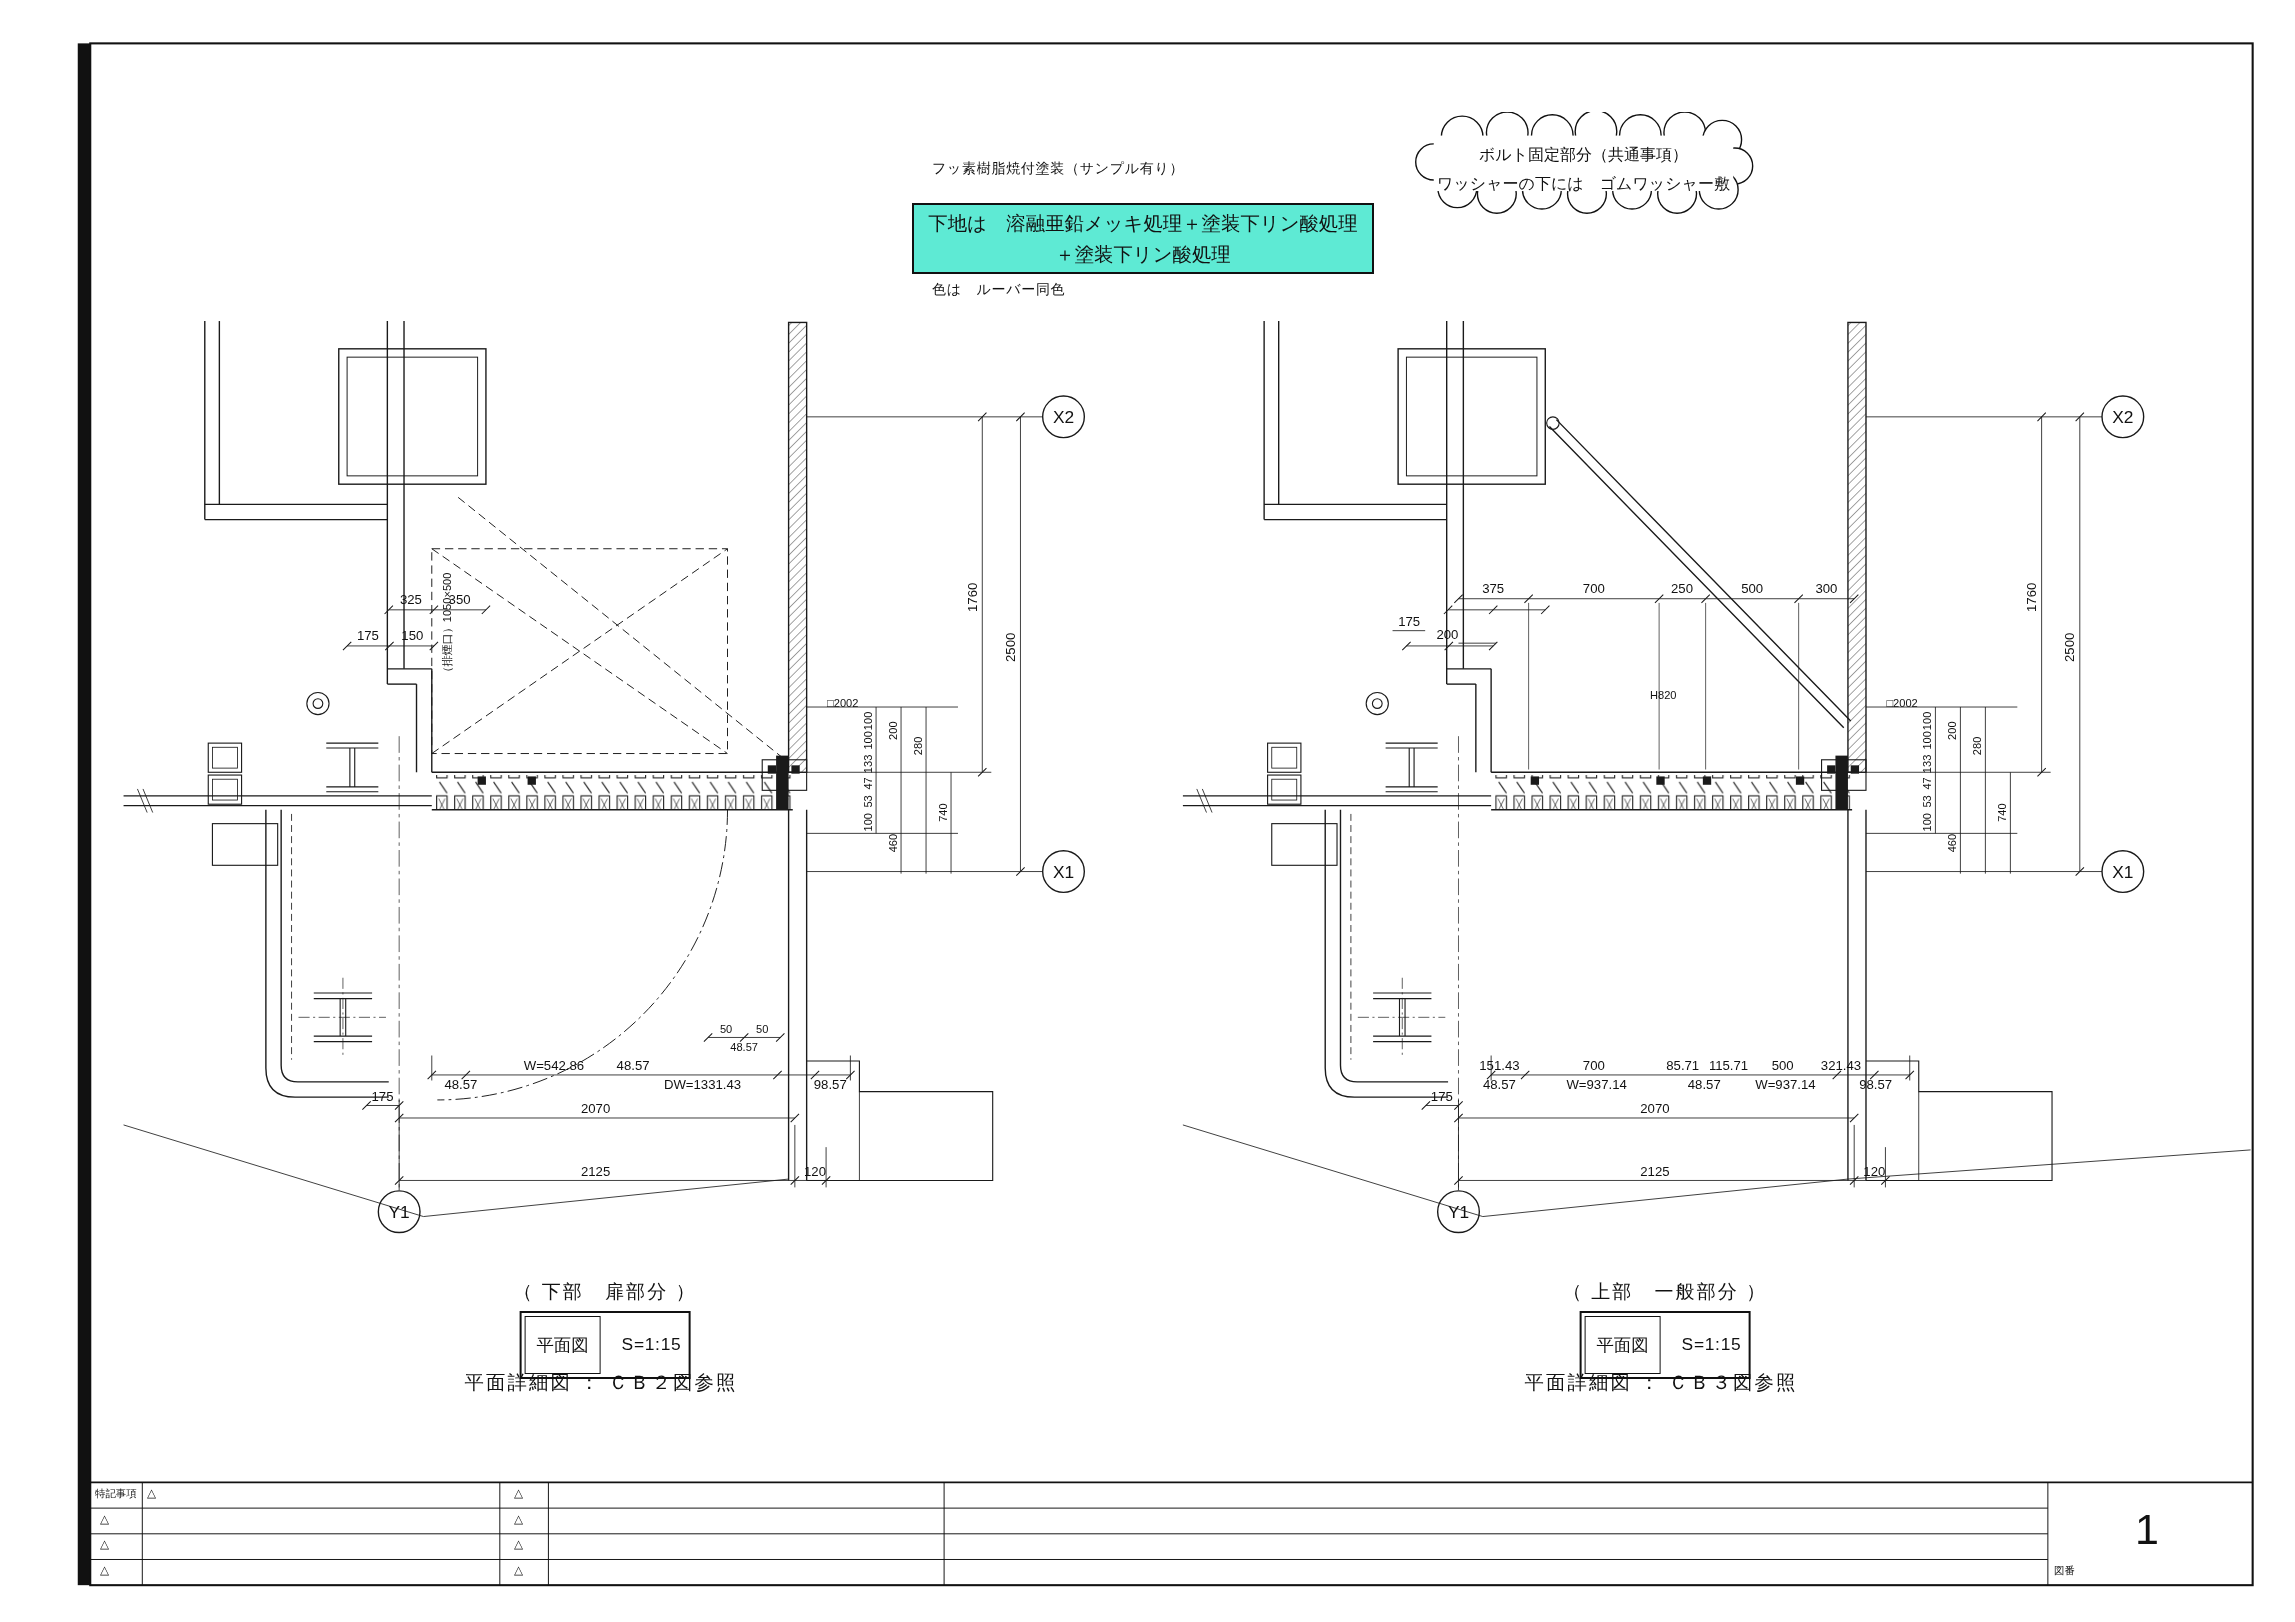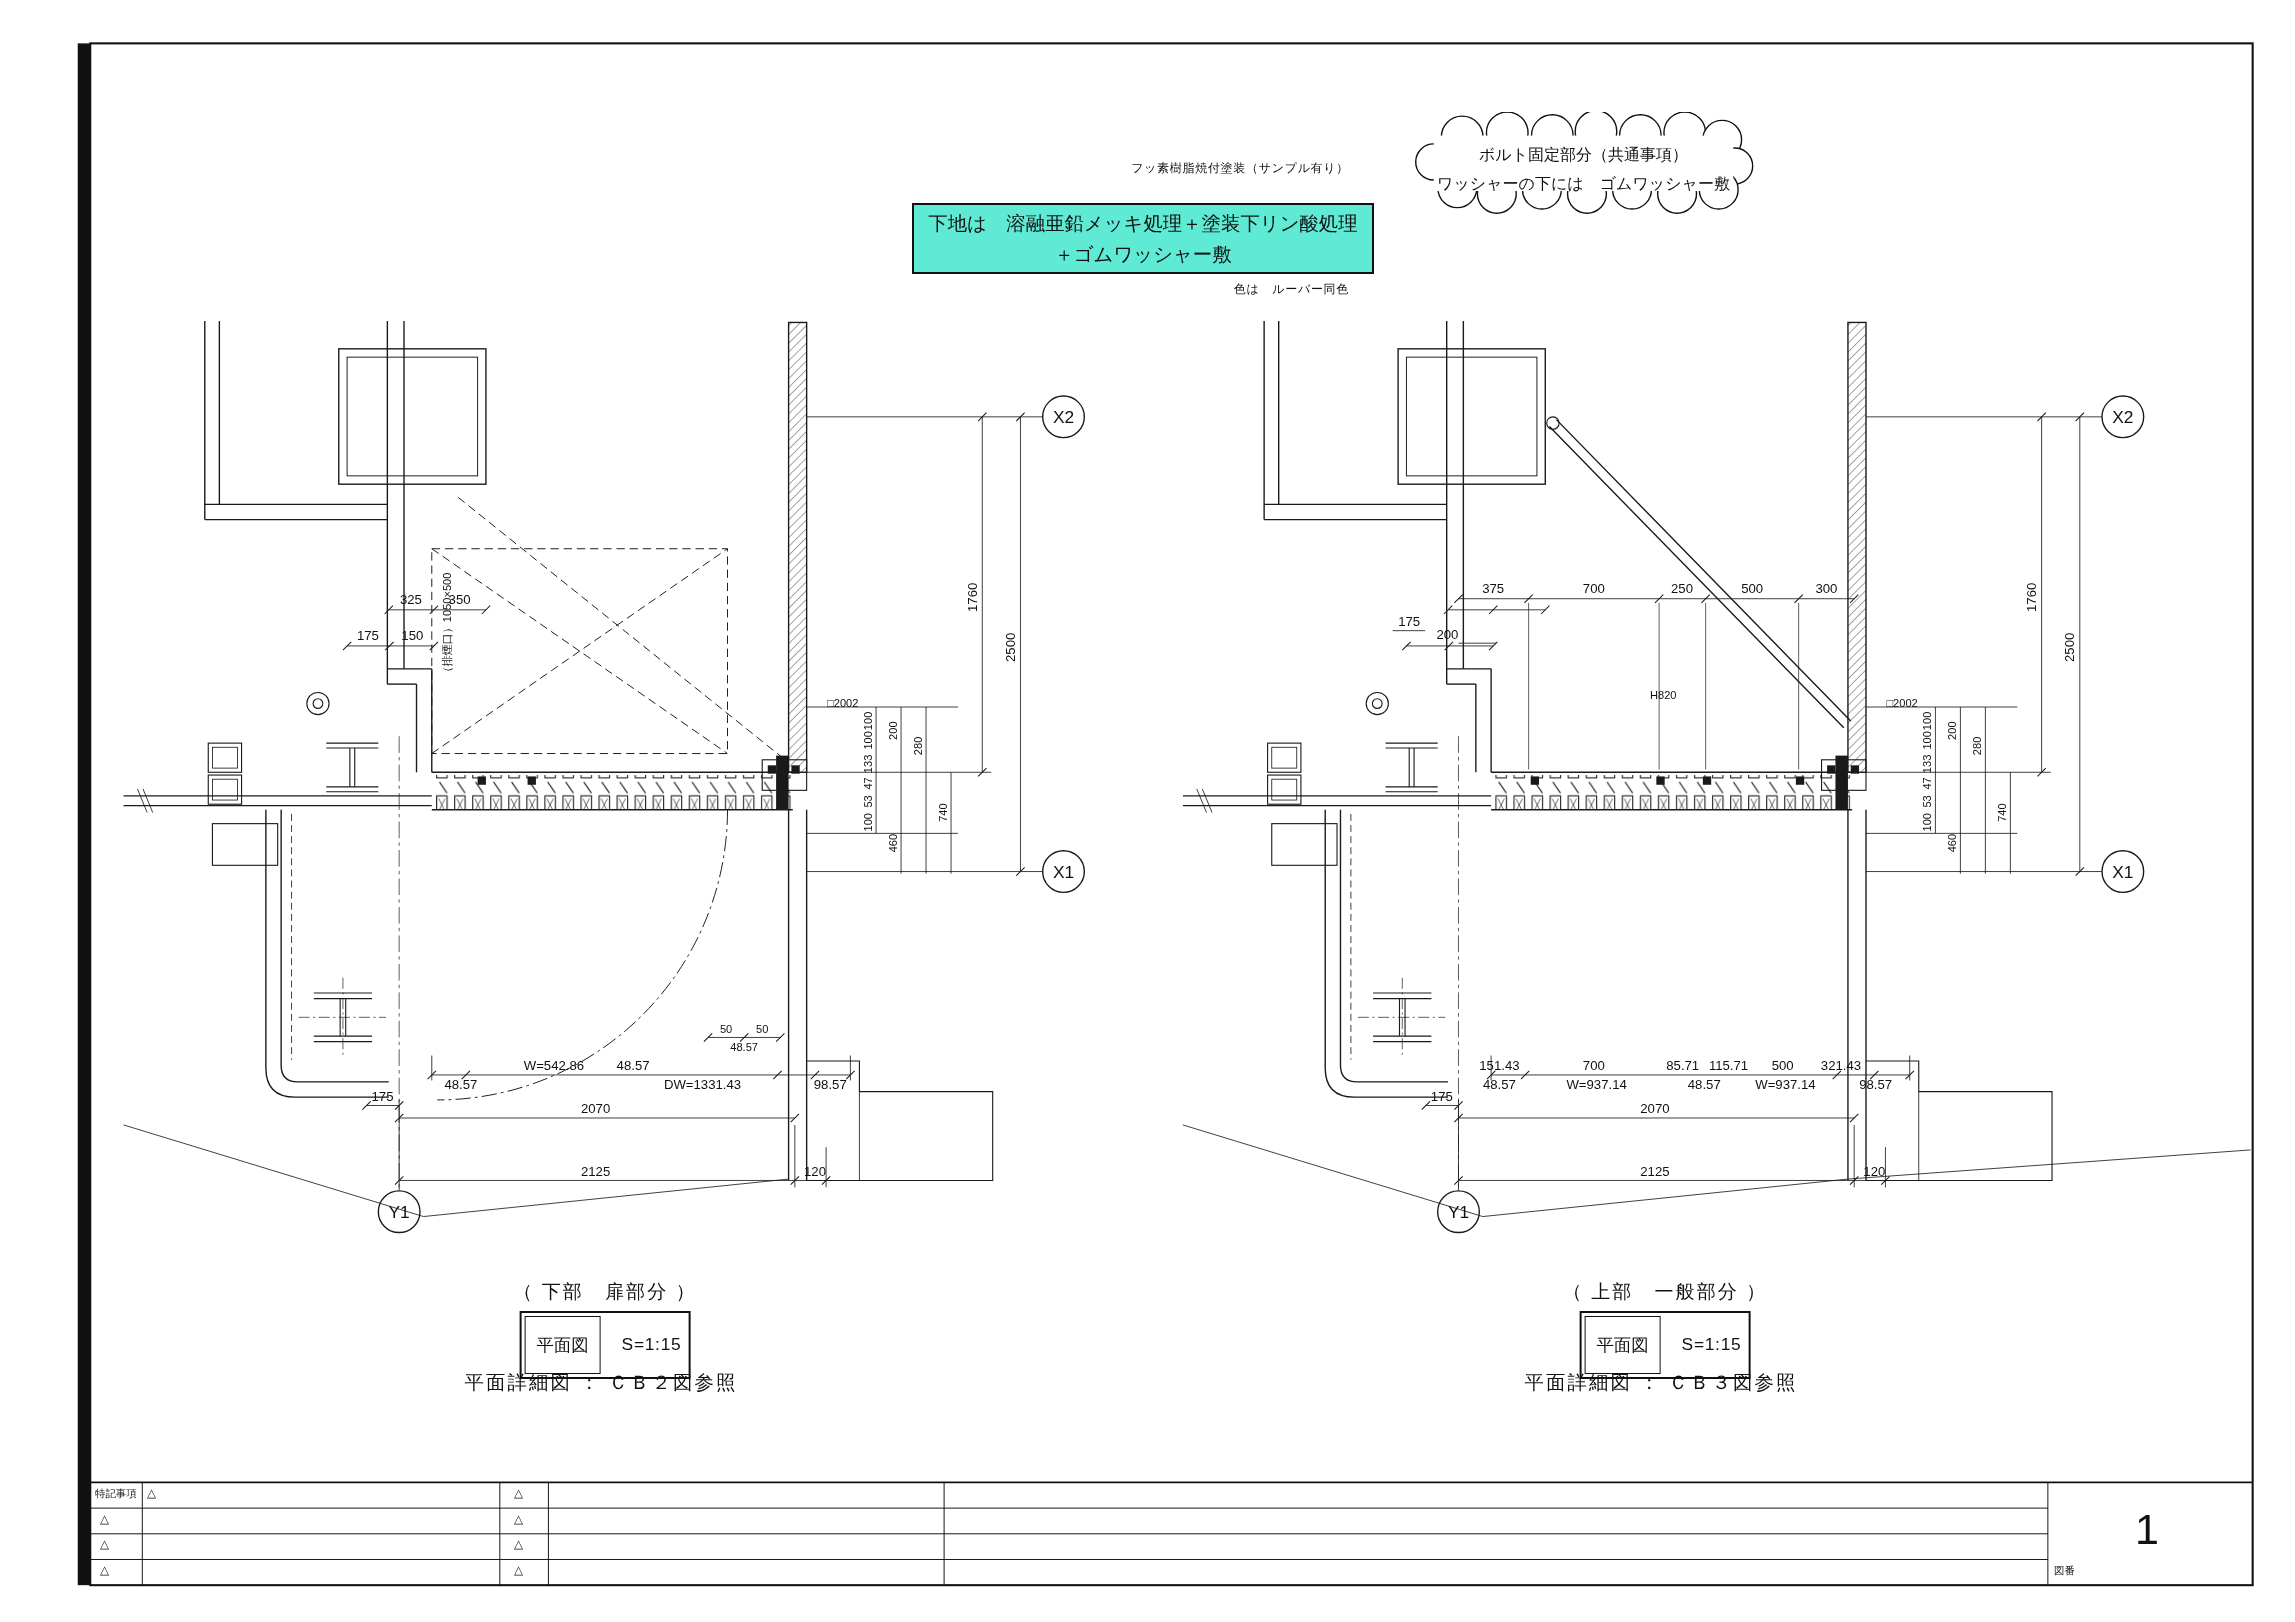--- a/index.html
+++ b/index.html
@@ -6,21 +6,21 @@
   .page{position:relative;width:2295px;height:1623px;background:#fff;overflow:hidden;
         font-family:"Liberation Sans",sans-serif;color:#111;}
   .abs{position:absolute;}
   svg.canvas{position:absolute;left:0;top:0;}
   svg text{font-family:"Liberation Sans",sans-serif;fill:#111;}
   .dt{font-size:19px;text-anchor:middle;}
   .dts{font-size:16px;text-anchor:middle;}
   .gl{font-size:25px;text-anchor:middle;}
   .ann-stadium{border:2.1px solid #111;border-radius:22px;display:flex;align-items:center;
         justify-content:center;font-size:21.5px;letter-spacing:3.5px;background:#fff;}
-  .ann-note{text-align:right;font-size:12px;letter-spacing:0.7px;}
+  .ann-note{text-align:left;font-size:14px;letter-spacing:0.7px;}
   .ann-box{border:2.1px solid #111;display:flex;flex-direction:column;align-items:center;
         justify-content:center;font-size:19.4px;line-height:31px;background:#5eead4;}
   .cloud-text{position:absolute;left:0;width:100%;text-align:center;font-size:16px;}
   .caption{text-align:center;font-size:19px;letter-spacing:2.1px;transform:translateX(-50%);}
   .scalebox{border:2.1px solid #111;display:inline-flex;align-items:center;padding:2.8px 7px 2.8px 2.8px;
         font-size:17.4px;background:#fff;transform:translateX(-50%);}
   .scalebox .inner{border:1.4px solid #111;padding:16px 11px;text-align:center;}
   .scalebox .sval{margin-left:21px;letter-spacing:0.7px;}
   .detailref{text-align:center;font-size:19.4px;letter-spacing:2.1px;transform:translateX(-50%);}
   .tb-text{font-size:10.4px;}
@@ -251,21 +251,21 @@
       <path d="M130,2172 H2950 M130,2209 H2950 M130,2246 H2950" stroke-width="1.4"></path>
       <path d="M205,2135 V2283 M720,2135 V2283 M790,2135 V2283 M1360,2135 V2283 M2950,2135 V2283" stroke-width="1.4"></path>
     </g>
   </svg>
 
 
   <div class="abs ann-note" style="left:932px;top:160px;width:417px;">フッ素樹脂焼付塗装（サンプル有り）</div>
 
   <div class="abs ann-box" style="left:912px;top:203px;width:458px;height:67px;">
     <div>下地は　溶融亜鉛メッキ処理＋塗装下リン酸処理</div>
-    <div>＋ゴムワッシャー敷</div>
+    <div>＋塗装下リン酸処理</div>
   </div>
 
   <div class="abs ann-note" style="left:932px;top:281px;width:417px;">色は　ルーバー同色</div>
 
   <div class="abs" style="left:1410px;top:112px;width:347px;height:104px;">
     <svg width="347" height="104" viewBox="0 0 500 150">
       <g stroke="#111" stroke-width="2" fill="#fff">
         <circle cx="75" cy="36" r="30"></circle>
           <circle cx="140" cy="30" r="30"></circle>
           <circle cx="205" cy="34" r="30"></circle>

